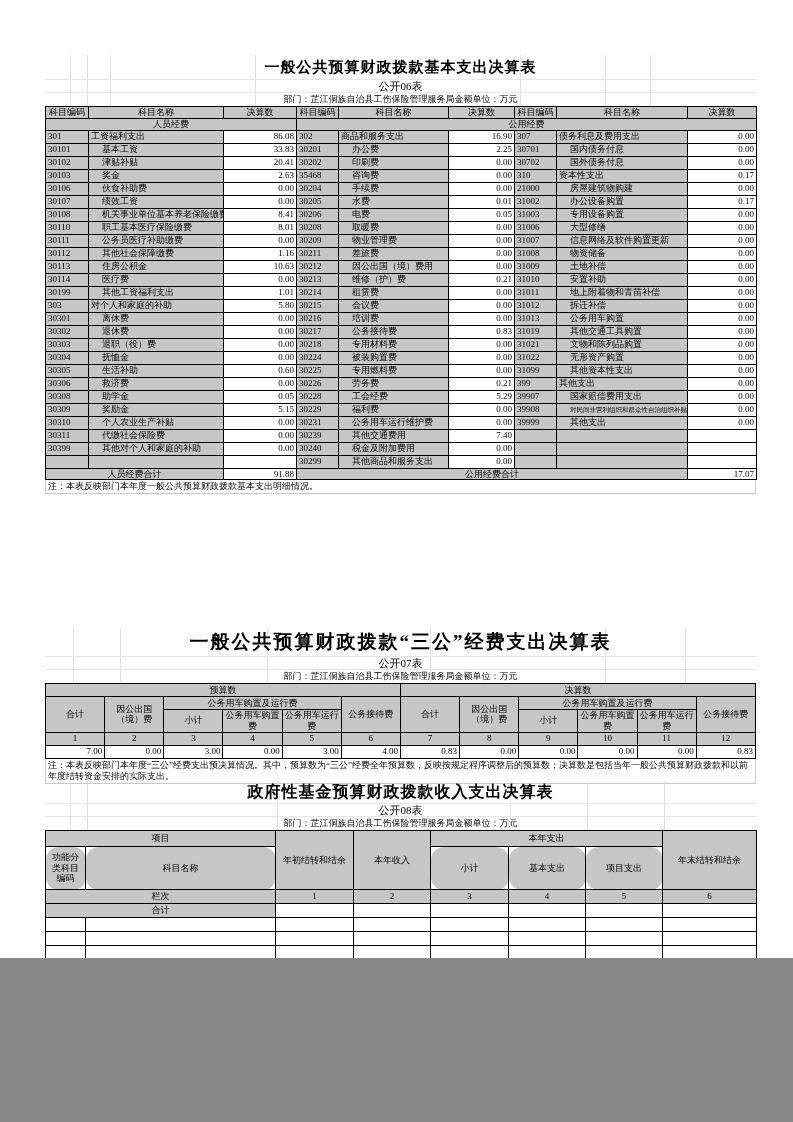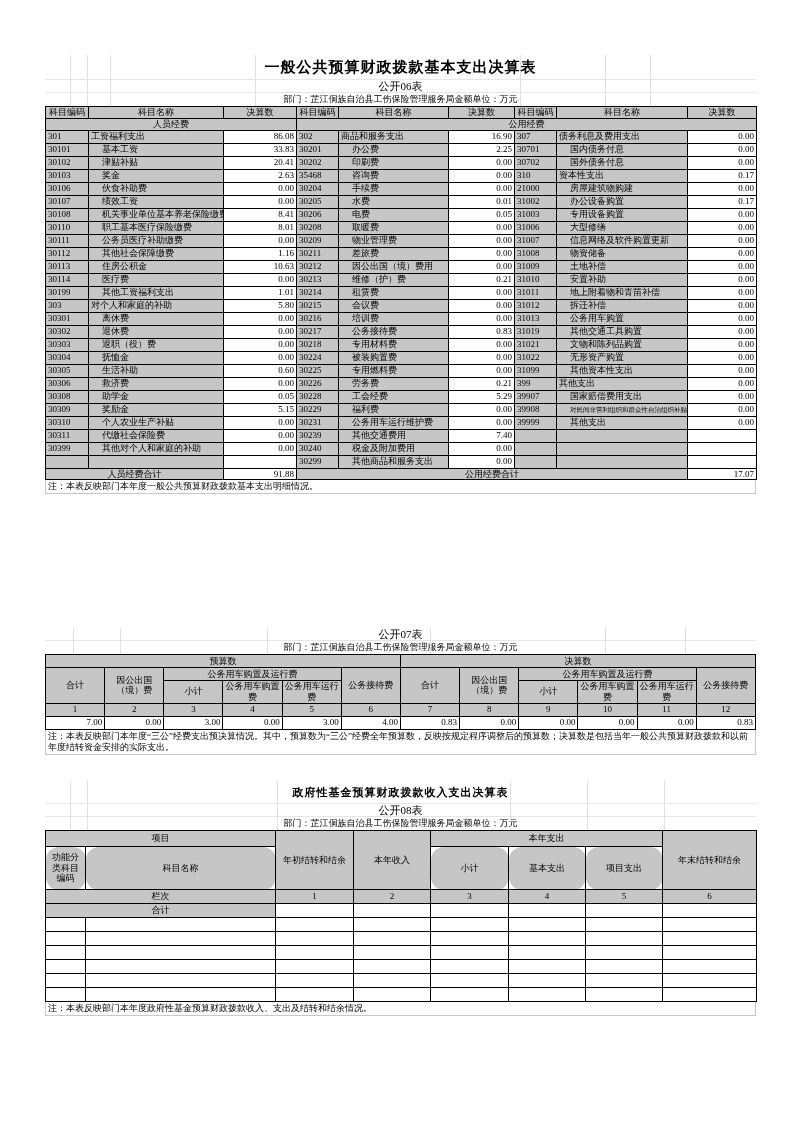--- a/index.html
+++ b/index.html
@@ -1,24 +1,24 @@
 <!DOCTYPE html>
 <html><head>
 <meta charset="utf-8">
 <style>
   html,body{margin:0;padding:0;}
   body{background:#888;font-family:"Liberation Serif","DejaVu Serif",serif;color:#000;}
-  .page{position:relative;width:793px;height:1122px;background:#fff;margin:0 auto;overflow:hidden;}
+  .page{position:relative;width:793px;height:958px;background:#fff;margin:0 auto;overflow:hidden;}
   .block{position:absolute;left:45px;width:711px;}
   .meta-band{position:relative;}
   .vl{position:absolute;top:0;bottom:0;width:1px;background:#e0e0e0;}
   .title-row{position:relative;text-align:center;border-bottom:1px solid #e6e6e6;}
   .t1-title{font-size:15px;font-weight:bold;letter-spacing:1px;line-height:24px;}
   .t2-title{font-size:19px;font-weight:bold;letter-spacing:2px;line-height:28px;}
-  .t3-title{font-size:11px;font-weight:bold;letter-spacing:1px;line-height:22px;}
+  .t3-title{font-size:16px;font-weight:bold;letter-spacing:1px;line-height:22px;}
   .sheet-row{font-size:11px;text-align:center;line-height:12px;border-bottom:1px solid #e6e6e6;}
   .dept-row{font-size:9px;line-height:13px;display:flex;justify-content:center;}
   table{border-collapse:collapse;width:711px;table-layout:fixed;}
   th,td{border:1px solid #000;font-size:9px;font-weight:normal;padding:0 2px;overflow:hidden;line-height:1.2;}
   td.code-cell{background:#c6c6c6;text-align:left;white-space:nowrap;height:12px;}
   td.name-cell{background:#c6c6c6;text-align:left;white-space:nowrap;}
   td.name-cell.indent{padding-left:13px;}
   td.name-cell.tiny{font-size:6.5px;}
   td.value-cell{background:#fff;text-align:right;white-space:nowrap;}
   .hdr{background:#c6c6c6;text-align:center;vertical-align:middle;}
@@ -379,20 +379,21 @@
   </div>
 
   <div class="block" style="top:628px;">
     <div class="meta-band">
       <div class="vl" style="left:28px;"></div>
         <div class="vl" style="left:75px;"></div>
       <div class="vl" style="left:222px;"></div>
         <div class="vl" style="left:385px;"></div>
       <div class="vl" style="left:560px;"></div>
         <div class="vl" style="left:640px;"></div>
+      <div class="title-row"><span class="t2-title">一般公共预算财政拨款“三公”经费支出决算表</span></div>
       <div class="sheet-row">公开07表</div>
       <div class="dept-row">
         <span>部门：芷江侗族自治县工伤保险管理服务局</span>
         <span>金额单位：万元</span>
       </div>
     </div>
     <table class="t2">
       <thead>
         <tr>
           <th class="hdr" colspan="6">预算数</th>

